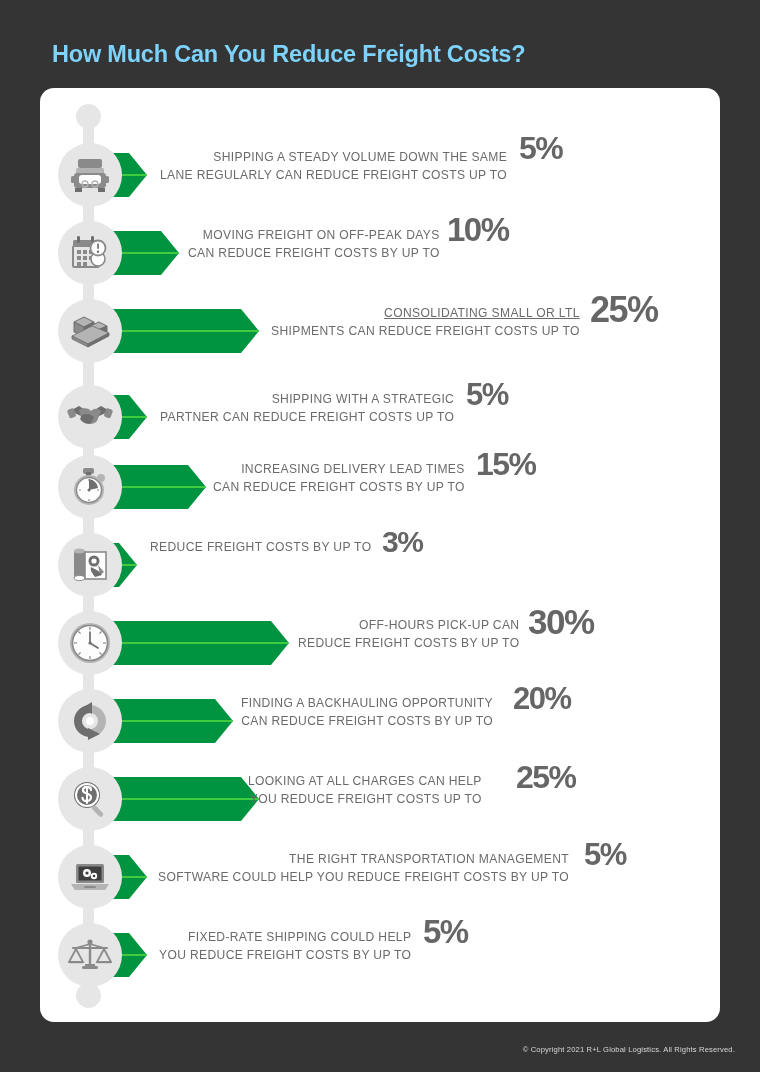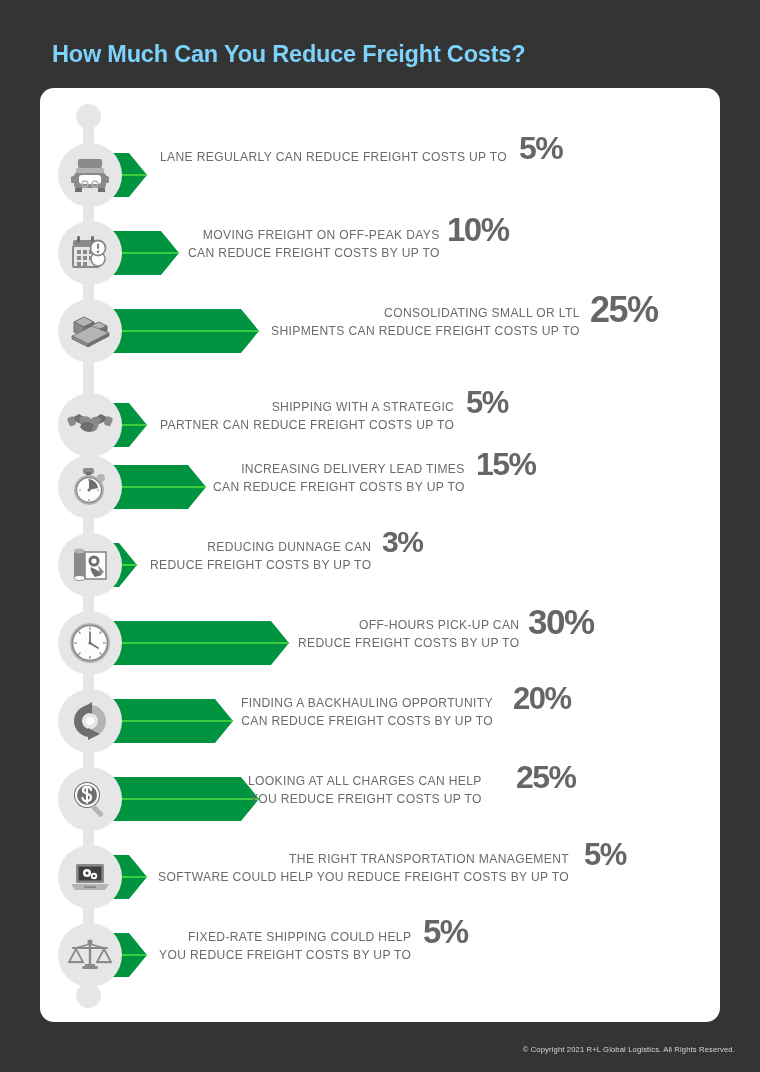--- a/index.html
+++ b/index.html
@@ -160,20 +160,21 @@
     <rect x="37" y="21" width="4" height="7" rx="1.6" fill="#8a8a8a"></rect>
     <rect x="7" y="33" width="7" height="4" fill="#6e6e6e"></rect>
     <rect x="30" y="33" width="7" height="4" fill="#6e6e6e"></rect>
   </svg>
           </span>
         </div>
         <div class="arrow" style="width: 39px;">
           <div class="arrow-line"></div>
         </div>
         <div class="caption" style="left: 160px;">
+          <span style="display: block;">SHIPPING A STEADY VOLUME DOWN THE SAME</span>
           <span class="l2">LANE REGULARLY CAN REDUCE FREIGHT COSTS UP TO</span>
         </div>
         <div class="pct" style="left: 519px; top: -13px; font-size: 32px;">5%</div>
       </div>
       <div class="row" style="top: 221px; width: 760px;">
         <div class="icon-circle">
           <span>
             <svg width="42" height="40" viewBox="0 0 42 40">
     <rect x="4" y="7" width="26" height="6" rx="1.5" fill="#8a8a8a"></rect>
     <rect x="8" y="3" width="3" height="7" rx="1.4" fill="#6e6e6e"></rect>
@@ -222,26 +223,26 @@
       <polygon points="4,24 20,32 20,35 4,27" fill="#8a8a8a"></polygon>
       <polygon points="20,32 41,21 41,24 20,35" fill="#6e6e6e"></polygon>
     </g>
   </svg>
           </span>
         </div>
         <div class="arrow" style="width: 151px;">
           <div class="arrow-line"></div>
         </div>
         <div class="caption" style="left: 271px;">
-          <span style="display: block;">CONSOLIDATING SMALL OR LTL</span>
+          <span style="display: block; text-decoration: underline;">CONSOLIDATING SMALL OR LTL</span>
           <span class="l2">SHIPMENTS CAN REDUCE FREIGHT COSTS UP TO</span>
         </div>
         <div class="pct" style="left: 590px; top: -10px; font-size: 36px;">25%</div>
       </div>
-      <div class="row" style="top: 393px; width: 676px;">
+      <div class="row" style="top: 385px; width: 676px;">
         <div class="icon-circle">
           <span>
             <svg width="46" height="30" viewBox="0 0 46 30">
     <path d="M3 9 L12 4 L20 9 L14 14 Z" fill="#6e6e6e"></path>
     <path d="M43 9 L34 4 L26 9 L32 14 Z" fill="#6e6e6e"></path>
     <path d="M12 8 C17 5 22 6 24 9 C27 6 31 6 34 9 L30 19 C27 23 19 23 15 19 Z" fill="#8a8a8a"></path>
     <path d="M15 13 C19 11 24 12 27 15 L24 21 C20 23 15 20 13 17 Z" fill="#6e6e6e"></path>
     <rect x="1" y="7" width="7" height="9" rx="2" fill="#8a8a8a" transform="rotate(-20 4 11)"></rect>
     <rect x="38" y="7" width="7" height="9" rx="2" fill="#8a8a8a" transform="rotate(20 42 11)"></rect>
   </svg>
@@ -297,21 +298,20 @@
     <circle cx="25" cy="16" r="2.6" fill="#fdfdfd"></circle>
     <path d="M29 20 L35 27 L31 30 Z" fill="#8a8a8a"></path>
     <path d="M22 22 C25 24 30 25 33 30 L26 32 C23 28 21 25 22 22 Z" fill="#6e6e6e"></path>
   </svg>
           </span>
         </div>
         <div class="arrow" style="width: 29px;">
           <div class="arrow-line"></div>
         </div>
         <div class="caption" style="left: 150px;">
-          <span style="display: block;">REDUCING DUNNAGE CAN</span>
           <span class="l2">REDUCE FREIGHT COSTS BY UP TO</span>
         </div>
         <div class="pct" style="left: 382px; top: -8px; font-size: 30px;">3%</div>
       </div>
       <div class="row" style="top: 611px; width: 760px; padding-left: 24px;">
         <div class="icon-circle">
           <span>
             <svg width="42" height="42" viewBox="0 0 42 42">
     <circle cx="21" cy="21" r="20" fill="#b4b4b4"></circle>
     <circle cx="21" cy="21" r="17.5" fill="#fdfdfd" stroke="#8a8a8a" stroke-width="1.6"></circle>

